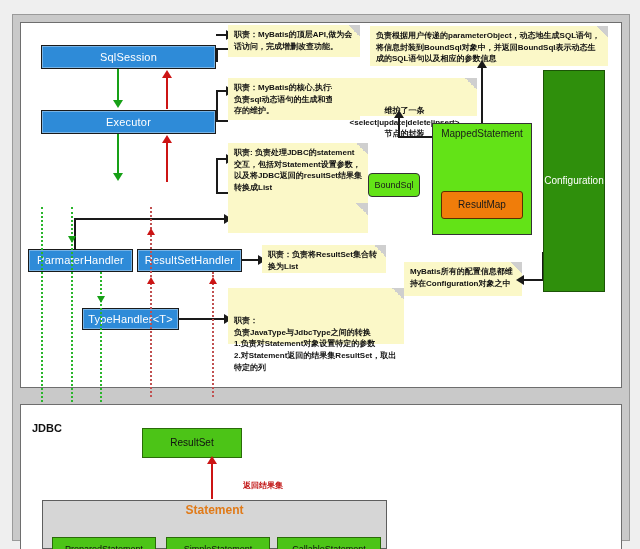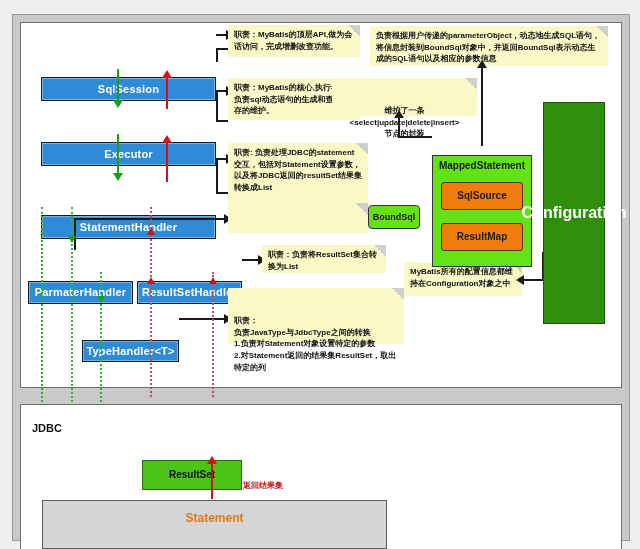--- a/index.html
+++ b/index.html
@@ -19,21 +19,21 @@
   .panel{
     position:absolute;background:#ffffff;border:1px solid #6e6e6e;
   }
   .panel-top{left:20px;top:22px;width:600px;height:364px;}
   .panel-bottom{left:20px;top:404px;width:600px;height:160px;}
 
   
   .box{
     position:absolute;box-sizing:border-box;
     display:flex;align-items:center;justify-content:center;
-    text-align:center;font-weight:bold;line-height:1.15;margin-top:32px;
+    text-align:center;font-weight:normal;line-height:1.15;
   }
   .blue{
     background:#2e8bd8;border:1px solid #1a1a1a;color:#ffffff;
     font-size:11px;letter-spacing:.2px;
     box-shadow:0 0 0 1px rgba(255,255,255,.35) inset;
   }
   .ltgreen{
     background:#63e317;border:1px solid #333;color:#1a1a1a;font-size:10px;
   }
   .ltgreen-head{
@@ -41,21 +41,21 @@
   }
   .orange{
     background:#f07d0a;border:1px solid #5a3000;color:#1a1a1a;font-size:10px;
     border-radius:3px;
   }
   .boundsql{
     background:#63e317;border:1px solid #333;color:#1a1a1a;font-size:9px;
     border-radius:4px;
   }
   .dkgreen{
-    background:#2f8f0c;border:1px solid #1c5407;color:#ffffff;font-size:16px;
+    background:#2f8f0c;border:1px solid #1c5407;color:#ffffff;font-size:10px;
   }
   .jgreen{
     background:#4cc417;border:1px solid #2a6b09;color:#111;font-size:10px;
   }
 
   
   .note{
     position:absolute;box-sizing:border-box;
     background:#fbf8c8;
     color:#111;
@@ -93,40 +93,39 @@
   
   .jdbc-label{
     position:absolute;font-size:11px;font-weight:bold;color:#111;
   }
   .stmt-group{
     position:absolute;box-sizing:border-box;
     background:#d6d6d6;border:1px solid #5e5e5e;
   }
   .stmt-title{
     position:absolute;width:100%;text-align:center;
-    font-size:12px;font-weight:bold;color:#e07a18;margin-top:8px;
+    font-size:12px;font-weight:bold;color:#e07a18;
   }
   .ret-label{
     position:absolute;font-size:8px;font-weight:bold;color:#c01010;margin-left:27px;
   }
 </style>
 </head>
 <body>
 
 <div id="canvas">
 
   <div class="outer-frame"></div>
 
   <div class="panel panel-top"></div>
 
   <div class="box blue" style="left:41px;top:45px;width:175px;height:24px;">SqlSession</div>
 
   <div class="box blue" style="left:41px;top:110px;width:175px;height:24px;">Executor</div>
 
-  <div class="box blue" style="left:41px;top:183px;width:175px;height:24px;">StatementHandler</div>
 
   <div class="box blue" style="left:28px;top:249px;width:105px;height:23px;">ParmaterHandler</div>
 
   <div class="box blue" style="left:82px;top:308px;width:97px;height:22px;">TypeHandler&lt;T&gt;</div>
 
   <div class="box blue" style="left:137px;top:249px;width:105px;height:23px;">ResultSetHandler</div>
 
   <div class="ln vline green-s" style="left:117px;top:69px;height:33px;"></div>
   <div class="arrow arr-down-green" style="left:113px;top:100px;"></div>
 
@@ -221,21 +220,20 @@
   <div class="arrow arr-up-blk" style="left:394px;top:110px;"></div>
 
   <div class="ln hline blk-s" style="left:522px;top:279px;width:22px;"></div>
   <div class="ln vline blk-s" style="left:542px;top:252px;height:29px;"></div>
   <div class="arrow arr-left-blk" style="left:516px;top:275px;"></div>
 
   <div class="box boundsql" style="left:368px;top:173px;width:52px;height:24px;">BoundSql</div>
 
   <div class="box ltgreen ltgreen-head" style="left:432px;top:123px;width:100px;height:112px;font-size:10px;">MappedStatement</div>
 
-  <div class="box orange" style="left:441px;top:150px;width:82px;height:28px;">SqlSource</div>
 
   <div class="box orange" style="left:441px;top:191px;width:82px;height:28px;">ResultMap</div>
 
   <div class="box dkgreen" style="left:543px;top:70px;width:62px;height:222px;">Configuration</div>
 
   <div class="dotline dot-green" style="left:41px;top:207px;height:255px;"></div>
   <div class="dotline dot-green" style="left:71px;top:207px;height:255px;"></div>
   <div class="dotline dot-green" style="left:100px;top:272px;height:190px;"></div>
   <div class="dotline dot-red" style="left:150px;top:207px;height:190px;"></div>
   <div class="dotline dot-red" style="left:212px;top:272px;height:125px;"></div>

